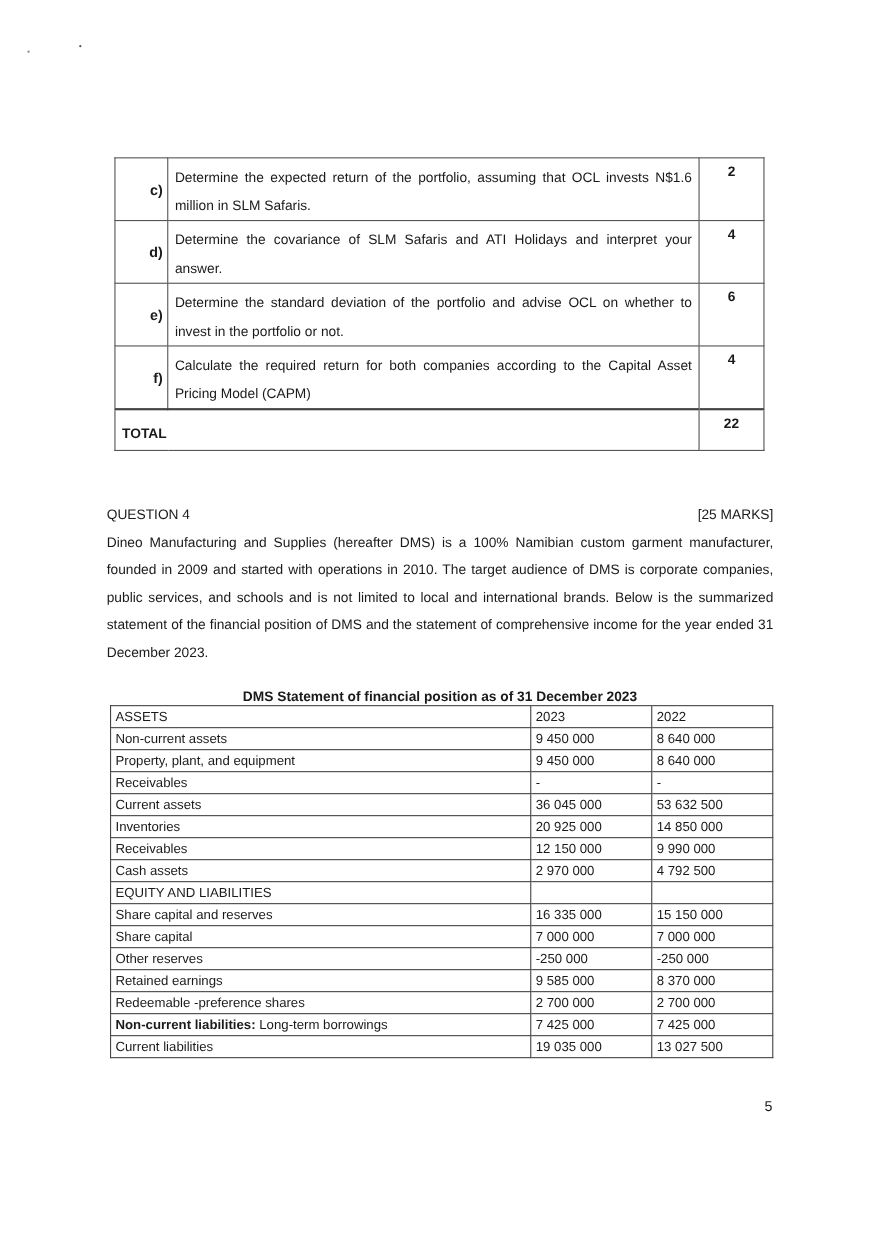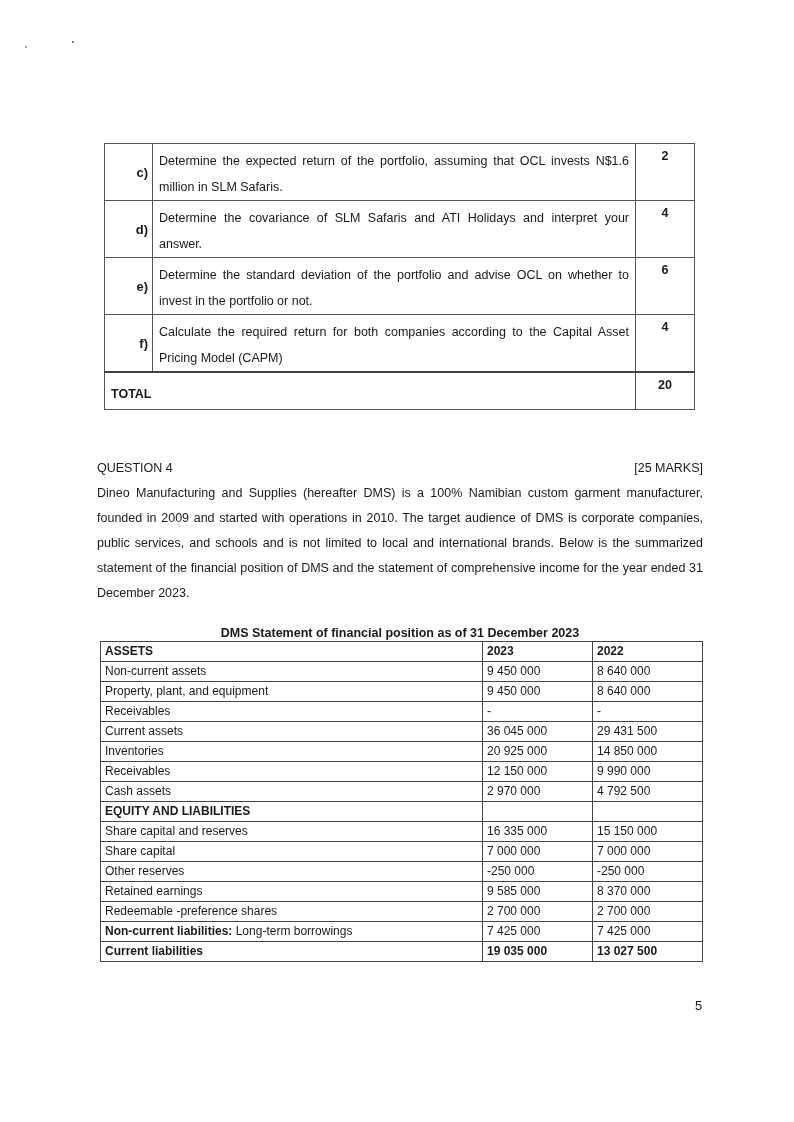--- a/index.html
+++ b/index.html
@@ -28,21 +28,21 @@
     .q4-head { display: flex; justify-content: space-between; font-weight: normal; }
     .q4-body { text-align: justify; }
     .fp-title { text-align: center; font-weight: bold; margin-top: 15px; font-size: 12.5px; }
 
     .fptable {
       position: absolute; left: 100px; top: 641px; width: 603px;
       border-collapse: collapse; font-size: 12px;
     }
     .fptable td { border: 1px solid #444; padding: 0 4px; height: 19px; line-height: 19px; }
     .fptable td.num { text-align: left; width: 101px; }
-    .fptable tr.bold td { font-weight: bold; }
+    .fptable tr.bold td { font-weight: normal; }
     .page-num { position: absolute; left: 695px; top: 998px; font-size: 13px; }
   </style>
 </head>
 <body>
 
 <div class="speck" style="left:25px;top:46px;"></div>
 <div class="speck" style="left:72px;top:41px;background:#555;"></div>
 
 <table class="qtable">
   <tbody>
@@ -61,21 +61,21 @@
     <td class="text">Determine the standard deviation of the portfolio and advise OCL on whether to invest in the portfolio or not.</td>
     <td class="marks">6</td>
   </tr>
   <tr>
     <td class="label">f)</td>
     <td class="text">Calculate the required return for both companies according to the Capital Asset Pricing Model (CAPM)</td>
     <td class="marks">4</td>
   </tr>
   <tr class="total-row">
     <td colspan="2" class="total-label">TOTAL</td>
-    <td class="marks">20</td>
+    <td class="marks">22</td>
   </tr>
 </tbody>
   </table>
 
 <div class="q4">
   <div class="q4-head">
     <span>QUESTION 4</span>
     <span>[25 MARKS]</span>
   </div>
   <div class="q4-body">Dineo Manufacturing and Supplies (hereafter DMS) is a 100% Namibian custom garment manufacturer, founded in 2009 and started with operations in 2010. The target audience of DMS is corporate companies, public services, and schools and is not limited to local and international brands. Below is the summarized statement of the financial position of DMS and the statement of comprehensive income for the year ended 31 December 2023.</div>
@@ -100,21 +100,21 @@
     <td class="num">8 640 000</td>
   </tr>
   <tr>
     <td>Receivables</td>
     <td class="num">-</td>
     <td class="num">-</td>
   </tr>
   <tr>
     <td>Current assets</td>
     <td class="num">36 045 000</td>
-    <td class="num">29 431 500</td>
+    <td class="num">53 632 500</td>
   </tr>
   <tr>
     <td>Inventories</td>
     <td class="num">20 925 000</td>
     <td class="num">14 850 000</td>
   </tr>
   <tr>
     <td>Receivables</td>
     <td class="num">12 150 000</td>
     <td class="num">9 990 000</td>

